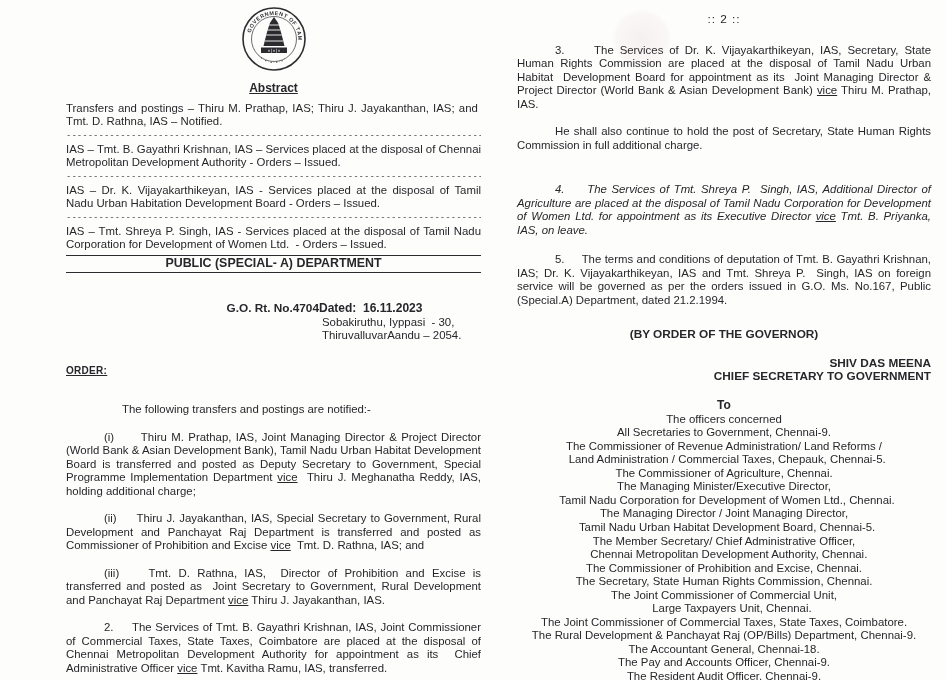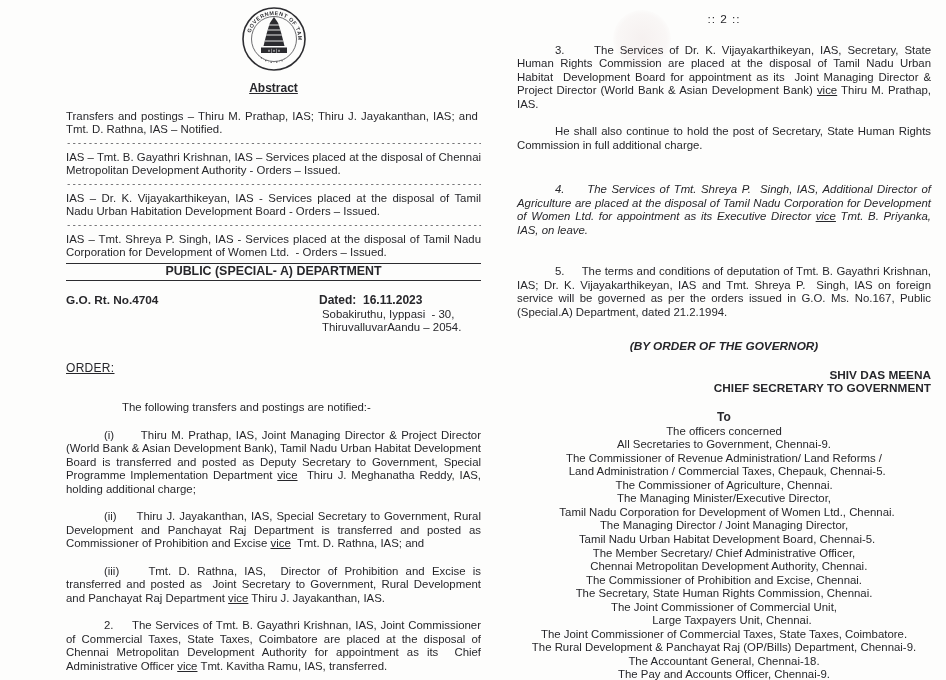--- a/index.html
+++ b/index.html
@@ -17,50 +17,50 @@
   .col-left  { left: 66px;  width: 415px; padding-top: 5px; }
   .col-right { left: 517px; width: 414px; padding-top: 13px; }
   .just { text-align: justify; }
   .u { text-decoration: underline; }
 
   .emblem-wrap { text-align: center; height: 70px; }
   .abstract-title {
     margin-top: 7px; text-align: center; font-weight: bold;
     text-decoration: underline; font-size: 12px;
   }
-  .abstract-summary { margin-top: 14px; }
+  .abstract-summary { margin-top: 6px; }
   .dashes {
     height: 9px; overflow: hidden; white-space: nowrap;
     color: #46464a; font: 9px/8px "DejaVu Sans Mono", monospace;
     margin: 2px 0 3px 0;
   }
   .dashes::before { content: "----------------------------------------------------------------------------------------------------------------------------------"; }
   .abstract-item { margin-bottom: 1px; }
   .solid-line { border-top: 1.3px solid #2c2c30; margin-top: 3px; }
   .dept-heading {
     text-align: center; font-weight: bold; font-size: 12.4px;
     padding: 1px 0 2px 0; border-bottom: 1.3px solid #2c2c30;
   }
-  .go-row { display: flex; justify-content: space-between; margin-top: 13px; }
+  .go-row { display: flex; justify-content: flex-end; margin-top: 29px; }
   .go-number { font-weight: bold; font-size: 11.8px; }
   .date-block { width: 162px; }
   .date-block .dated { font-weight: bold; font-size: 12px; }
   .date-block .cal { padding-left: 3px; }
   .order-heading {
-    margin-top: 27px; font-weight: normal; text-decoration: underline;
-    font-size: 12px; letter-spacing: 0.3px;
+    margin-top: 21px; font-weight: bold; text-decoration: underline;
+    font-size: 10px; letter-spacing: 0.3px;
   }
   .order-intro { margin-top: 26px; text-indent: 56px; }
   .para { margin-top: 14px; text-indent: 38px; }
   .col-right .page-number { text-align: center; font-size: 11.8px; letter-spacing: 1px; }
   .col-right .para3  { margin-top: 17px; }
   .col-right .para3b { }
   .col-right .para4  { margin-top: 31px; font-style: italic; }
-  .col-right .para5  { margin-top: 28px; }
-  .by-order { margin-top: 21px; text-align: center; font-weight: bold; font-size: 11.8px; font-style: italic; }
+  .col-right .para5  { margin-top: 16px; }
+  .by-order { margin-top: 21px; text-align: center; font-weight: bold; font-size: 11.8px; }
   .sig-block { margin-top: 15px; text-align: right; }
   .sig-inner { display: inline-block; text-align: right; font-weight: bold; font-size: 11.8px; line-height: 13.8px; }
   .to-block { margin-top: 15px; text-align: center; }
   .to-label { font-weight: bold; font-size: 12px; }
   .to-line { line-height: 13.55px; }
   .ghost-emblem {
     position: absolute; left: 96px; top: 10px; width: 58px; height: 58px;
     border-radius: 50%;
     background: radial-gradient(circle, rgba(180,130,130,0.10) 0%, rgba(180,130,130,0.05) 60%, transparent 75%);
     pointer-events: none;

